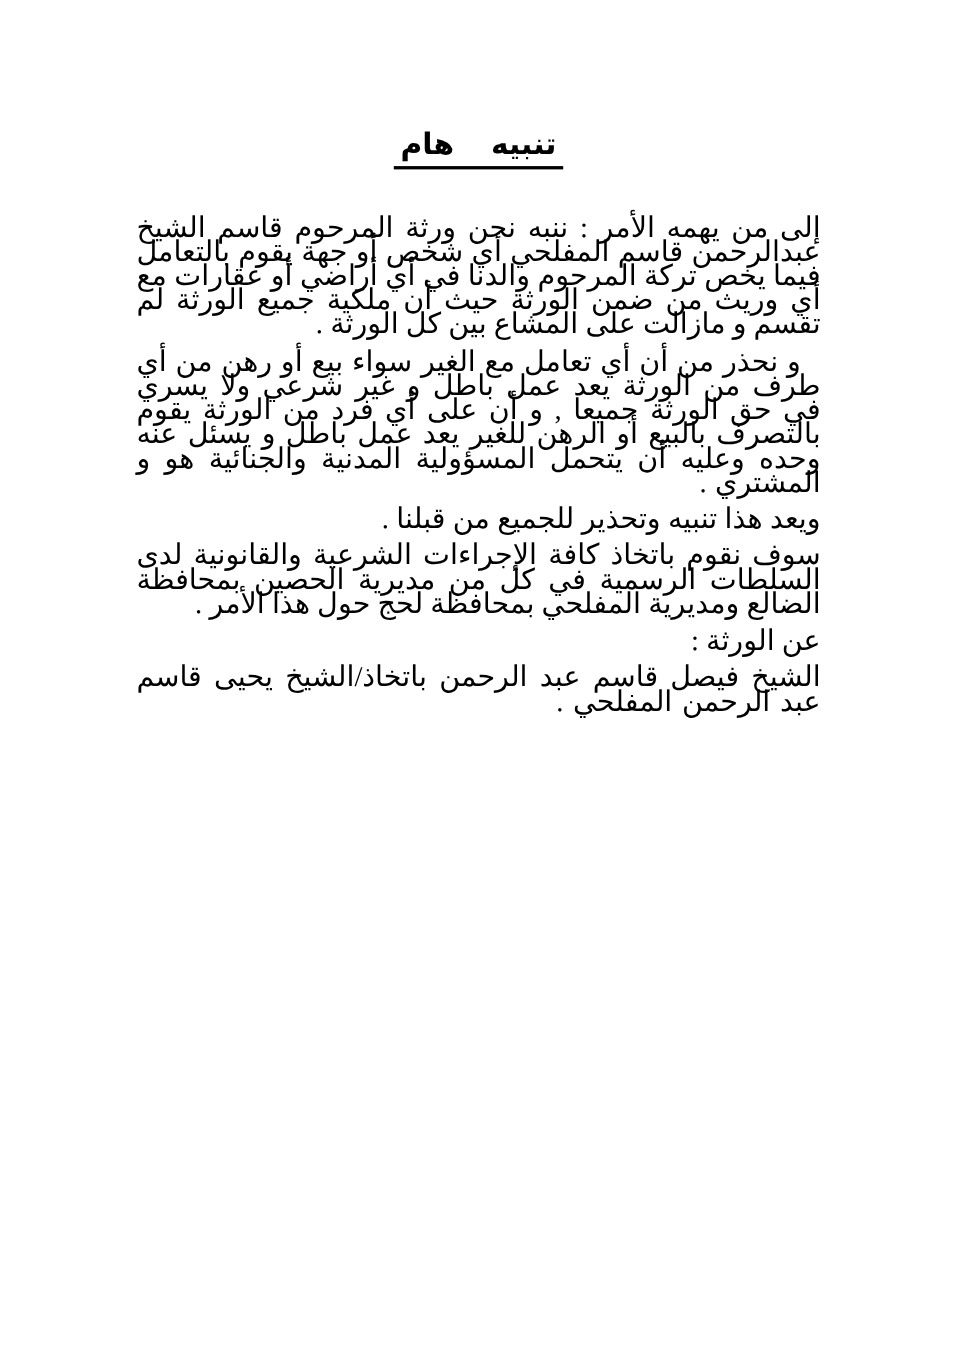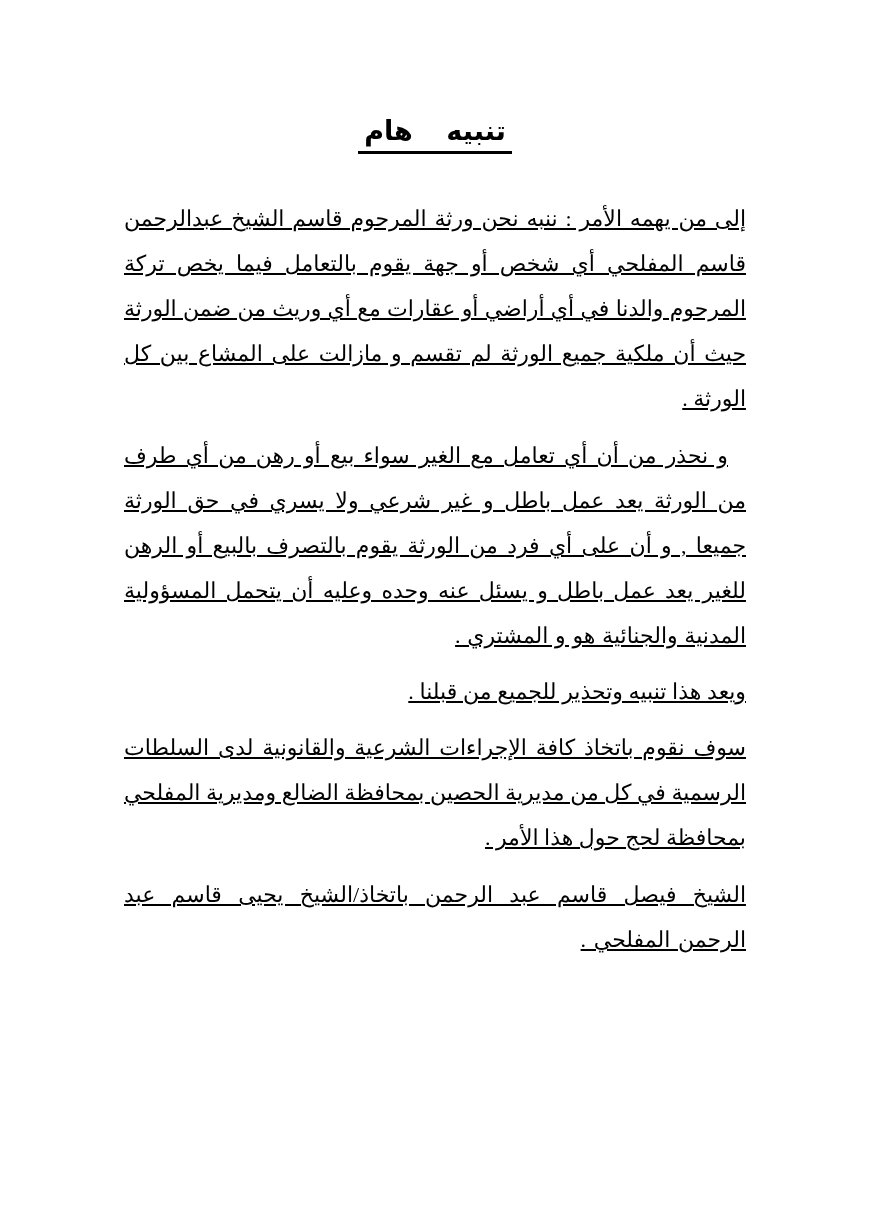--- a/index.html
+++ b/index.html
@@ -45,23 +45,22 @@
 
   
   .body-block {
     position: absolute;
     top: 196px;
     right: 124px;
     left: 124px;
     direction: rtl;
     text-align: justify;
     text-align-last: right;
-    font-size: 22px;
-    line-height: 45px;
-    text-decoration: underline;
+    font-size: 26px;
+    line-height: 22px;
   }
 
   p.para {
     margin: 0 0 12px 0;
     text-align: justify;
     text-align-last: right;
     direction: rtl;
     -webkit-hyphens: none;
     hyphens: none;
   }
@@ -99,18 +98,19 @@
   <div class="body-block">
 
     <p class="para p1">إلى من يهمه الأمر : ننبه نحن ورثة المرحوم قاسم الشيخ عبدالرحمن قاسم المفلحي أي شخص أو جهة يقوم بالتعامل فيما يخص تركة المرحوم والدنا في أي أراضي أو عقارات مع أي وريث من ضمن الورثة حيث أن ملكية جميع الورثة لم تقسم و مازالت على المشاع بين كل الورثة .</p>
 
     <p class="para p2 indent">و نحذر من أن أي تعامل مع الغير سواء بيع أو رهن من أي طرف من الورثة يعد عمل باطل و غير شرعي ولا يسري في حق الورثة جميعا , و أن على أي فرد من الورثة يقوم بالتصرف بالبيع أو الرهن للغير يعد عمل باطل و يسئل عنه وحده وعليه أن يتحمل المسؤولية المدنية والجنائية هو و المشتري .</p>
 
     <p class="para p4 short">ويعد هذا تنبيه وتحذير للجميع من قبلنا .</p>
 
     <p class="para p3">سوف نقوم باتخاذ كافة الإجراءات الشرعية والقانونية لدى السلطات الرسمية في كل من مديرية الحصين بمحافظة الضالع ومديرية المفلحي بمحافظة لحج حول هذا الأمر .</p>
 
+    <p class="para p5 short">عن الورثة :</p>
 
     <p class="para p6">الشيخ فيصل قاسم عبد الرحمن باتخاذ/الشيخ يحيى قاسم عبد الرحمن المفلحي .</p>
 
   </div>
 
 </div>
 
 </body></html>

